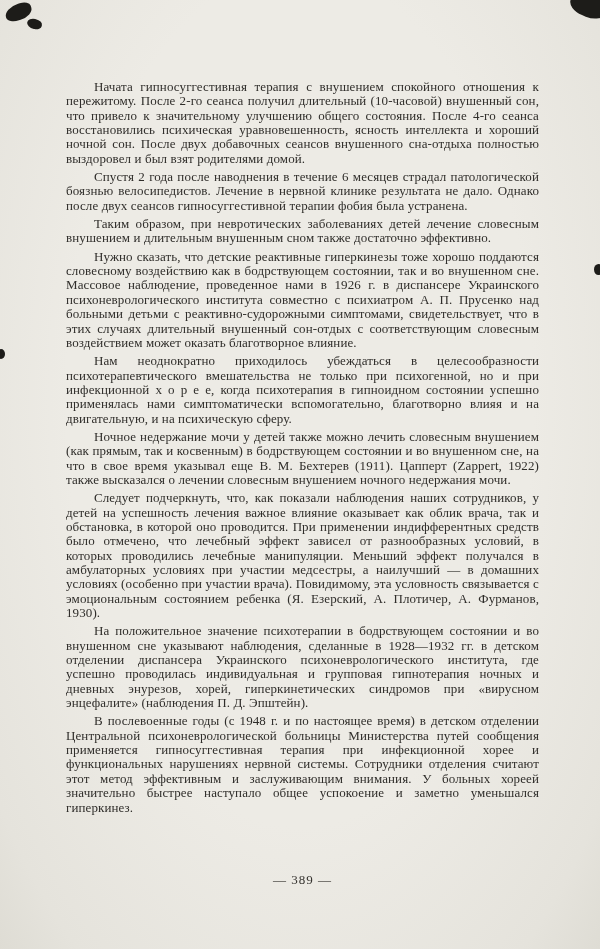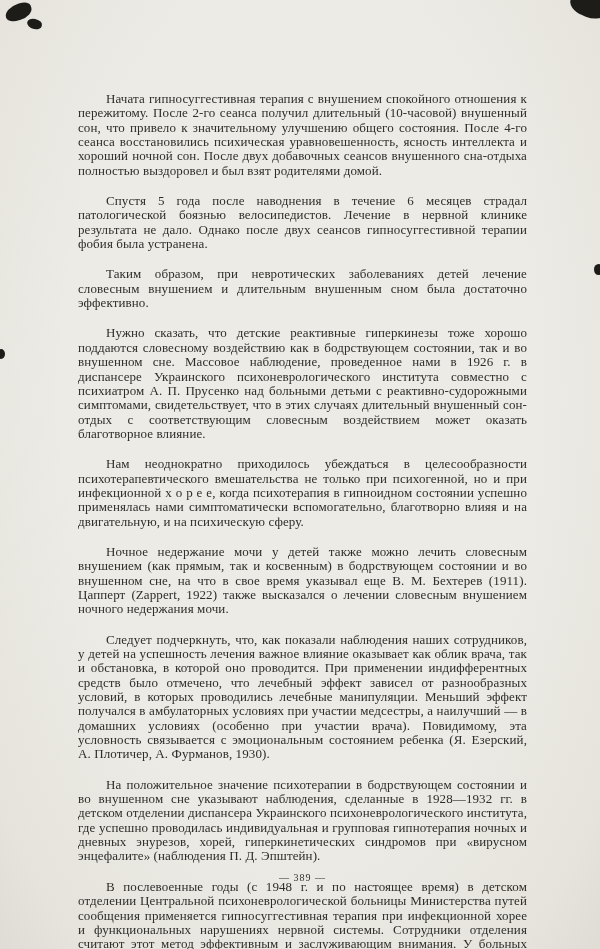--- a/index.html
+++ b/index.html
@@ -20,31 +20,31 @@
       position: absolute;
       left: 62px;
       top: 76px;
       width: 481px;
       text-align: justify;
       font-size: 13px;
       line-height: 14.35px;
       letter-spacing: 0.1px;
     }
     .text-block p {
-      margin: 16px;
+      margin: 4px;
       padding: 0;
       text-indent: 28px;
     }
     .page-number {
       position: absolute;
       top: 872px;
       left: 62px;
       width: 481px;
       text-align: center;
-      font-size: 10px;
+      font-size: 13px;
       letter-spacing: 1px;
       color: #34322e;
     }
     
     .artifact {
       position: absolute;
       background: #1d1c19;
     }
     .a-tl1 {
       left: 5px; top: 4px;
@@ -81,22 +81,22 @@
 <div class="page">
 
   <div class="artifact a-tl1"></div>
   <div class="artifact a-tl2"></div>
   <div class="artifact a-tr"></div>
   <div class="artifact a-right"></div>
   <div class="artifact a-left"></div>
 
   <div class="text-block">
     <p>Начата гипносуггестивная терапия с внушением спокойного отношения к пережитому. После 2-го сеанса получил длительный (10-часовой) внушенный сон, что привело к значительному улучшению общего состояния. После 4-го сеанса восстановились психическая уравновешенность, ясность интеллекта и хороший ночной сон. После двух добавочных сеансов внушенного сна-отдыха полностью выздоровел и был взят родителями домой.</p>
-    <p>Спустя 5 года после наводнения в течение 6 месяцев страдал патологической боязнью велосипедистов. Лечение в нервной клинике результата не дало. Однако после двух сеансов гипносуггестивной терапии фобия была устранена.</p>
-    <p>Таким образом, при невротических заболеваниях детей лечение словесным внушением и длительным внушенным сном была достаточно эффективно.</p>
+    <p>Спустя 2 года после наводнения в течение 6 месяцев страдал патологической боязнью велосипедистов. Лечение в нервной клинике результата не дало. Однако после двух сеансов гипносуггестивной терапии фобия была устранена.</p>
+    <p>Таким образом, при невротических заболеваниях детей лечение словесным внушением и длительным внушенным сном также достаточно эффективно.</p>
     <p>Нужно сказать, что детские реактивные гиперкинезы тоже хорошо поддаются словесному воздействию как в бодрствующем состоянии, так и во внушенном сне. Массовое наблюдение, проведенное нами в 1926 г. в диспансере Украинского психоневрологического института совместно с психиатром А. П. Прусенко над больными детьми с реактивно-судорожными симптомами, свидетельствует, что в этих случаях длительный внушенный сон-отдых с соответствующим словесным воздействием может оказать благотворное влияние.</p>
     <p>Нам неоднократно приходилось убеждаться в целесообразности психотерапевтического вмешательства не только при психогенной, но и при инфекционной х о р е е,  когда психотерапия в гипноидном состоянии успешно применялась нами симптоматически вспомогательно, благотворно влияя и на двигательную, и на психическую сферу.</p>
     <p>Ночное недержание мочи у детей также можно лечить словесным внушением (как прямым, так и косвенным) в бодрствующем состоянии и во внушенном сне, на что в свое время указывал еще В. М. Бехтерев (1911). Цапперт (Zappert, 1922) также высказался о лечении словесным внушением ночного недержания мочи.</p>
     <p>Следует подчеркнуть, что, как показали наблюдения наших сотрудников, у детей на успешность лечения важное влияние оказывает как облик врача, так и обстановка, в которой оно проводится. При применении индифферентных средств было отмечено, что лечебный эффект зависел от разнообразных условий, в которых проводились лечебные манипуляции. Меньший эффект получался в амбулаторных условиях при участии медсестры, а наилучший — в домашних условиях (особенно при участии врача). Повидимому, эта условность связывается с эмоциональным состоянием ребенка (Я. Езерский, А. Плотичер, А. Фурманов, 1930).</p>
     <p>На положительное значение психотерапии в бодрствующем состоянии и во внушенном сне указывают наблюдения, сделанные в 1928—1932 гг. в детском отделении диспансера Украинского психоневрологического института, где успешно проводилась индивидуальная и групповая гипнотерапия ночных и дневных энурезов, хорей, гиперкинетических синдромов при «вирусном энцефалите» (наблюдения П. Д. Эпштейн).</p>
     <p>В послевоенные годы (с 1948 г. и по настоящее время) в детском отделении Центральной психоневрологической больницы Министерства путей сообщения применяется гипносуггестивная терапия при инфекционной хорее и функциональных нарушениях нервной системы. Сотрудники отделения считают этот метод эффективным и заслуживающим внимания. У больных хореей значительно быстрее наступало общее успокоение и заметно уменьшался гиперкинез.</p>
   </div>
 
   <div class="page-number">— 389 —</div>
 

